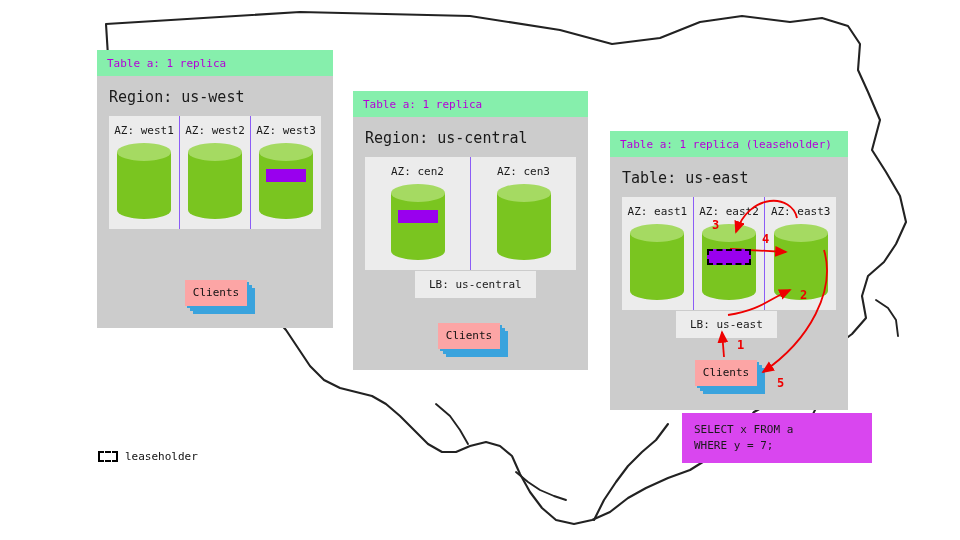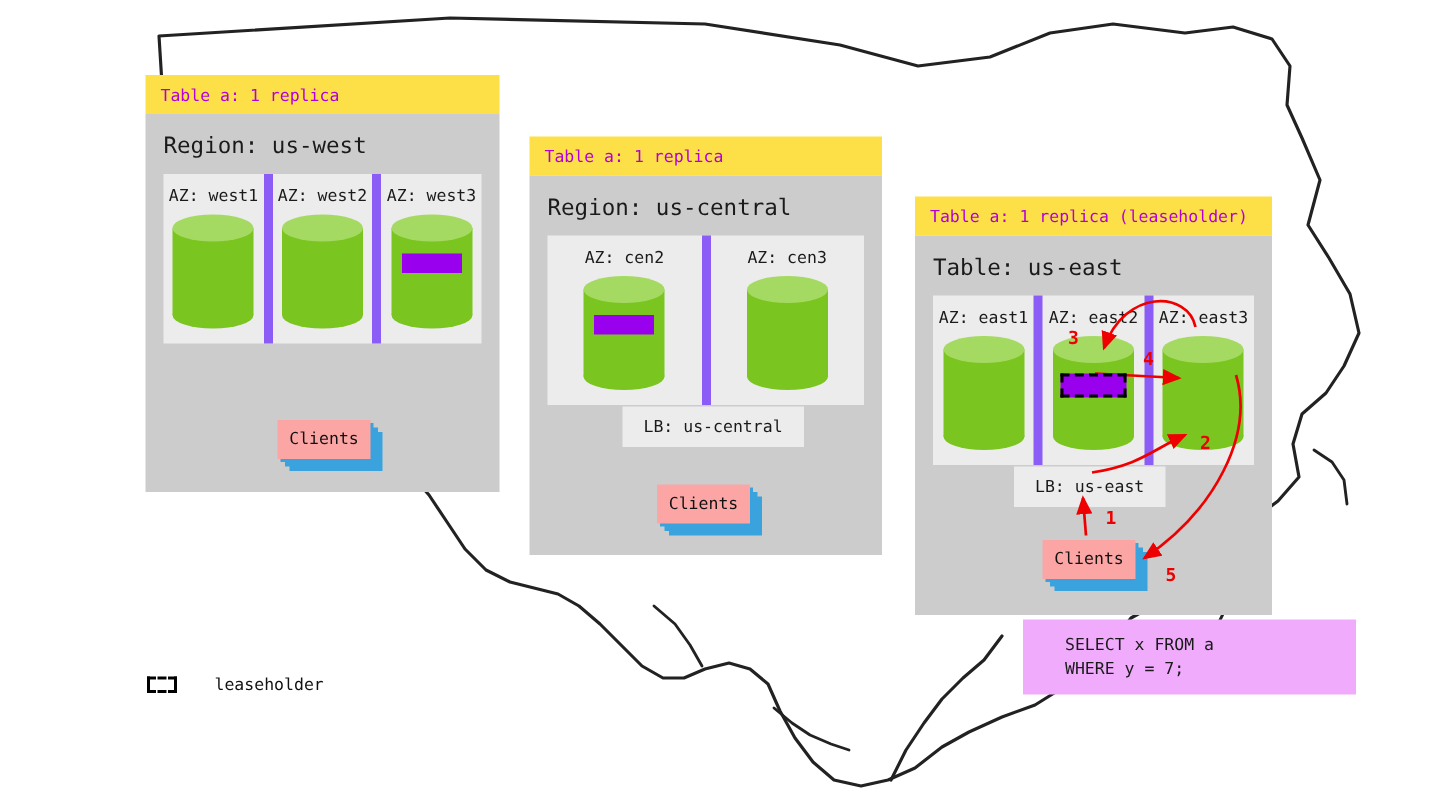--- a/index.html
+++ b/index.html
@@ -5,27 +5,27 @@
   html,body{margin:0;padding:0;background:#ffffff;}
   body{width:960px;height:540px;position:relative;overflow:hidden;
        font-family:"DejaVu Sans Mono","Liberation Mono",monospace;}
 
   #stage{position:absolute;left:0;top:0;width:960px;height:540px;}
 
   .map-layer{position:absolute;left:0;top:0;width:960px;height:540px;pointer-events:none;}
 
   
   .region{position:absolute;box-sizing:border-box;}
-  .region-head{background:#fde047;color:#b400d8;font-size:11px;
+  .region-head{background:#86efac;color:#b400d8;font-size:11px;
                padding:7px 10px 6px 10px;letter-spacing:0px;white-space:nowrap;}
   .region-body{background:#cccccc;padding:0 0 0 0;}
   .region-title{font-size:15px;color:#1a1a1a;padding:12px 0 10px 12px;}
   .az-row{background:#ececec;display:flex;margin:0 12px;}
   .az{flex:1;position:relative;padding:8px 0 10px 0;text-align:center;
-      border-right:6px solid #8b5cf6;}
+      border-right:1px solid #8b5cf6;}
   .az:last-child{border-right:none;}
   .az-label{font-size:11px;color:#1a1a1a;margin-bottom:6px;white-space:nowrap;}
 
   
   .cyl{position:relative;width:54px;height:76px;margin:0 auto;}
   .cyl .side{position:absolute;left:0;top:9px;width:54px;height:58px;background:#7ac520;}
   .cyl .top{position:absolute;left:0;top:0;width:54px;height:18px;border-radius:50%;
             background:#a5da62;}
   .cyl .bot{position:absolute;left:0;bottom:0;width:54px;height:18px;border-radius:50%;
             background:#7ac520;}
@@ -36,25 +36,25 @@
   .lb{position:absolute;background:#ececec;color:#1a1a1a;font-size:11px;
       padding:7px 14px;white-space:nowrap;text-align:center;}
 
   
   .clients{position:absolute;}
   .clients .sh{position:absolute;background:#3aa3dd;width:62px;height:26px;}
   .clients .face{position:absolute;left:0;top:0;background:#fca5a5;color:#111111;
                  font-size:11px;width:62px;height:26px;line-height:26px;text-align:center;}
 
   
-  .query{position:absolute;background:#f0abfc;color:#1a1a1a;font-size:11px;
-         padding:9px 28px;line-height:1.45;white-space:pre;}
-
-  
-  .legend{position:absolute;display:flex;align-items:center;gap:25px;}
+  .query{position:absolute;background:#d946ef;color:#1a1a1a;font-size:11px;
+         padding:9px 12px;line-height:1.45;white-space:pre;}
+
+  
+  .legend{position:absolute;display:flex;align-items:center;gap:7px;}
   .legend .swatch{width:20px;height:11px;border:2px dashed #000000;box-sizing:border-box;}
   .legend .ltext{font-size:11px;color:#111111;font-family:"DejaVu Sans Mono","Liberation Mono",monospace;}
 
   
   .arrows{position:absolute;left:0;top:0;width:960px;height:540px;pointer-events:none;}
   .step-num{position:absolute;color:#ee0000;font-size:12px;font-weight:bold;
             font-family:"DejaVu Sans Mono","Liberation Mono",monospace;}
 </style>
 </head>
 <body>

